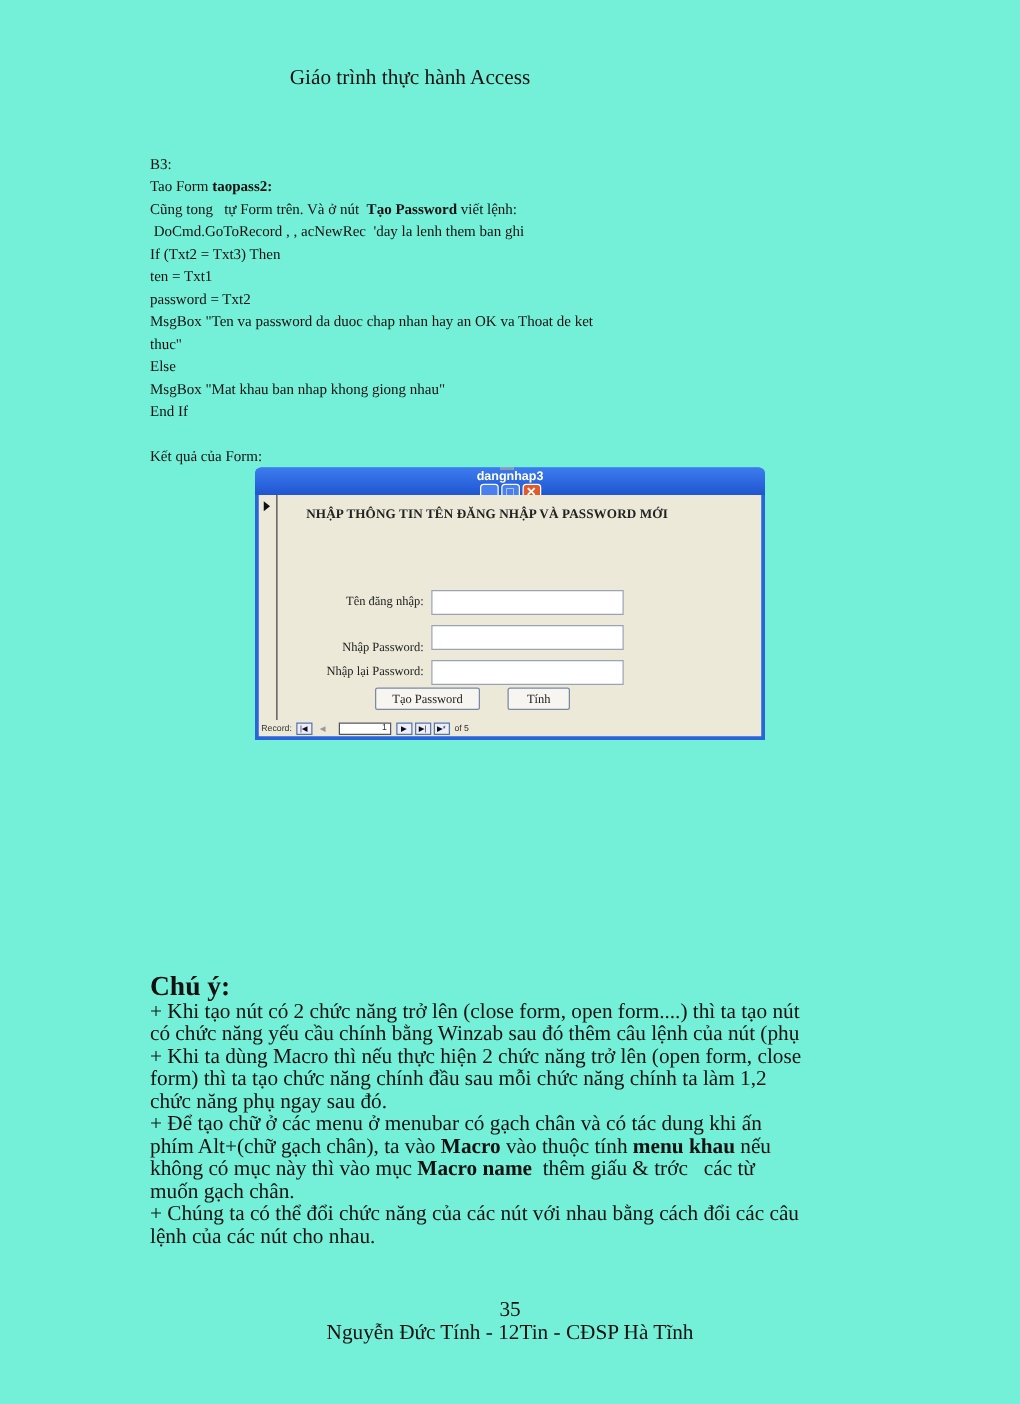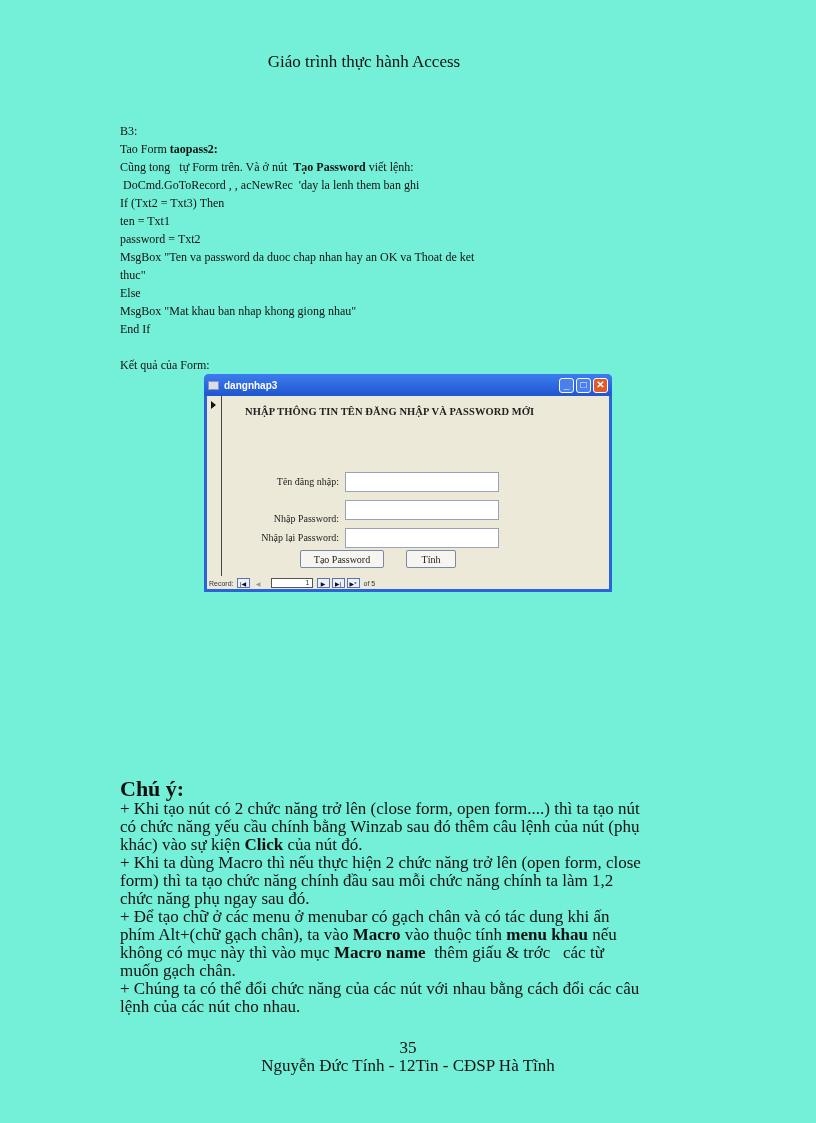--- a/index.html
+++ b/index.html
@@ -6,21 +6,21 @@
     body {
       width: 816px; height: 1123px;
       background: #74f0d8;
       position: relative;
       overflow: hidden;
       font-family: "Liberation Serif", "DejaVu Serif", serif;
       color: #111;
     }
     .page-header {
       position: absolute; top: 52px; left: 0; width: 656px;
-      text-align: center; font-size: 17px; margin-left: 36px;
+      text-align: center; font-size: 17px;
     }
     .body-text {
       position: absolute; left: 120px; top: 122px; width: 570px;
       font-size: 12px; line-height: 18px;
     }
     .body-text .line { white-space: pre; }
     .body-text b { font-weight: bold; }
     .gap { height: 18px; }
 
     
@@ -28,21 +28,21 @@
       position: absolute; left: 204px; top: 374px; width: 408px; height: 218px;
       background: #2b63d8;
       border-radius: 5px 5px 0 0;
       box-sizing: border-box;
       padding: 0 3px 3px 3px;
     }
     .win-title {
       height: 22px; display: flex; align-items: center;
       color: #fff; font-family: "Liberation Sans", sans-serif; font-size: 10px; font-weight: bold;
       background: linear-gradient(#3d7cf0, #1f55d0);
-      margin: 0 -3px; padding: 0 4px; border-radius: 5px 5px 0 0;
+      margin: 0 -3px; padding: 0 4px; border-radius: 5px 5px 0 0; flex-direction: column;
     }
     .win-icon {
       width: 11px; height: 9px; background: #d8dde8; border: 1px solid #8a96b8;
       margin-right: 5px; box-sizing: border-box;
     }
     .win-title-text { flex: 1; }
     .win-btns { display: flex; gap: 2px; }
     .wbtn {
       width: 15px; height: 15px; border: 1px solid #fff; border-radius: 3px;
       box-sizing: border-box; background: #4a7ff0;
@@ -165,21 +165,20 @@
       <span class="nav-btn">▶*</span>
       <span style="margin-left:2px;">of 5</span>
     </div>
   </div>
 </div>
 
 <div class="note-title">Chú ý:</div>
 <div class="notes">
   <div class="line">+ Khi tạo nút có 2 chức năng trở lên (close form, open form....) thì ta tạo nút</div>
   <div class="line">có chức năng yếu cầu chính bằng Winzab sau đó thêm câu lệnh của nút (phụ</div>
-  <div class="line"><span>khác) vào sự kiện </span><b>Click</b><span> của nút đó.</span></div>
   <div class="line">+ Khi ta dùng Macro thì nếu thực hiện 2 chức năng trở lên (open form, close</div>
   <div class="line">form) thì ta tạo chức năng chính đầu sau mỗi chức năng chính ta làm 1,2</div>
   <div class="line">chức năng phụ ngay sau đó.</div>
   <div class="line">+ Để tạo chữ ở các menu ở menubar có gạch chân và có tác dung khi ấn</div>
   <div class="line"><span>phím Alt+(chữ gạch chân), ta vào </span><b>Macro</b><span> vào thuộc tính </span><b>menu khau</b><span> nếu</span></div>
   <div class="line"><span>không có mục này thì vào mục </span><b>Macro name</b><span>  thêm giấu &amp; trớc   các từ</span></div>
   <div class="line">muốn gạch chân.</div>
   <div class="line">+ Chúng ta có thể đổi chức năng của các nút với nhau bằng cách đổi các câu</div>
   <div class="line">lệnh của các nút cho nhau.</div>
 </div>

